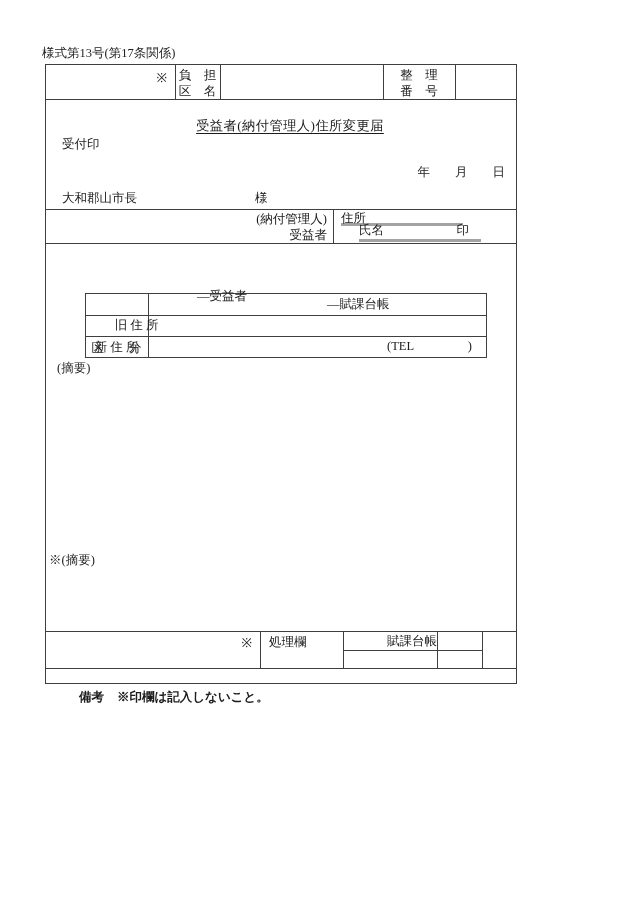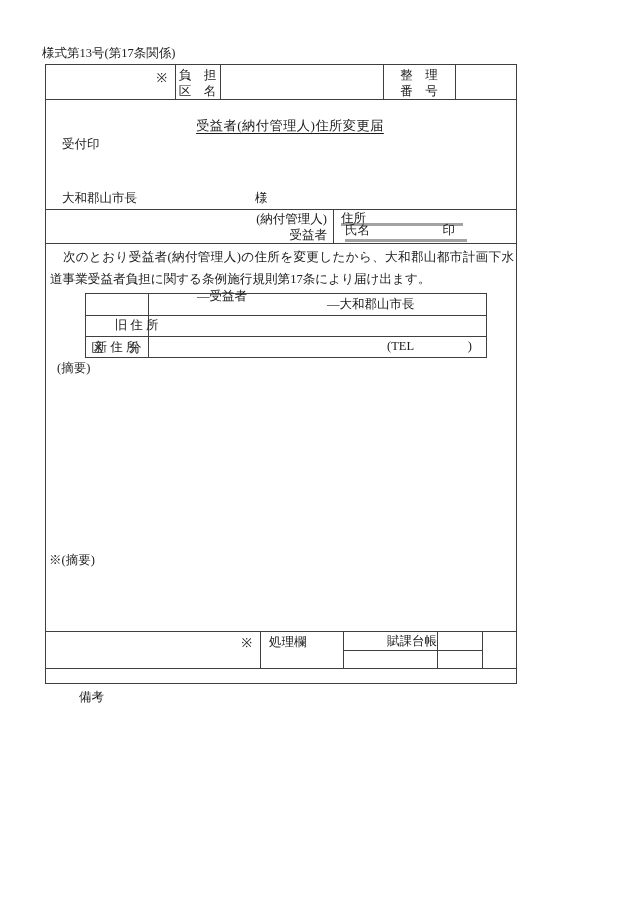--- a/index.html
+++ b/index.html
@@ -17,21 +17,21 @@
   .hline{height:1px;}
   .vline{width:1px;}
   .rect{position:absolute;border:1px solid #3f3f3f;box-sizing:border-box;}
   .right{text-align:right;}
   .center{text-align:center;}
   .two-line{line-height:15.5px;}
   .title-text{font-size:13.2px;letter-spacing:.5px;text-decoration:underline;text-underline-offset:3px;}
   .para{line-height:21.5px;text-align:justify;text-justify:inter-ideograph;font-size:12.6px;}
   .ufield{border-bottom:3px solid #a3a3a3;box-sizing:border-box;}
   .flexbetween{display:flex;justify-content:space-between;align-items:flex-end;}
-  .notewrap{display:flex;gap:13px;}
+  .notewrap{display:flex;gap:13px;font-weight:bold;}
 </style>
 </head>
 <body>
 
 <div class="sheet">
 
   <div class="abs" style="left:42px;top:45px;">様式第13号(第17条関係)</div>
 
   <div class="rect" style="left:45px;top:64px;width:472px;height:620px;"></div>
 
@@ -65,61 +65,62 @@
     <div>番　号</div>
   </div>
   <div class="abs" style="left:456px;top:65px;width:60px;height:33px;"></div>
 
   <div class="abs center" style="left:45px;top:117px;width:472px;padding-left:18px;box-sizing:border-box;">
     <span class="title-text">受益者(納付管理人)住所変更届</span>
   </div>
 
   <div class="abs" style="left:62px;top:136px;">受付印</div>
 
+  <div class="abs right" style="left:300px;top:164px;width:205px;">年　　月　　日</div>
 
   <div class="abs" style="left:62px;top:190px;">大和郡山市長</div>
   <div class="abs" style="left:255px;top:190px;">様</div>
 
   <div class="abs right two-line" style="left:45px;top:211px;width:282px;line-height:16px;">
     <div>(納付管理人)</div>
     <div>受益者</div>
   </div>
   <div class="abs ufield" style="left:341px;top:210px;width:122px;height:16px;">
     <span>住所</span>
   </div>
-  <div class="abs ufield flexbetween" style="left:345px;top:226px;width:122px;height:16px;">
+  <div class="abs ufield flexbetween" style="left:359px;top:226px;width:122px;height:16px;">
     <span>氏名</span>
     <span style="padding-right:12px;">印</span>
   </div>
 
-  <div class="abs para" style="left:50px;top:247px;width:464px;">　次のとおり受益者(納付管理人)の住所を変更したから、大和郡山都市計画下水道事業受益者負担に関する条例施行規則第17条により届け出ます。</div>
 
   <div class="rect" style="left:85px;top:293px;width:402px;height:65px;"></div>
   <div class="line vline" style="left:148px;top:293px;height:65px;"></div>
   <div class="line hline" style="left:85px;top:315px;width:402px;"></div>
   <div class="line hline" style="left:85px;top:336px;width:402px;"></div>
 
   <div class="abs center" style="left:85px;top:296px;width:63px;margin-top:44px;">区　　分</div>
   <div class="abs" style="left:197px;top:288px;">―受益者</div>
-  <div class="abs" style="left:327px;top:296px;">―大和郡山市長</div>
+  <div class="abs" style="left:327px;top:296px;">―賦課台帳</div>
 
   <div class="abs center" style="left:85px;top:317px;width:63px;padding-left:20px;">旧 住 所</div>
   <div class="abs" style="left:149px;top:316px;width:337px;height:19px;"></div>
 
   <div class="abs center" style="left:85px;top:339px;width:63px;">新 住 所</div>
   <div class="abs flexbetween" style="left:387px;top:339px;width:85px;align-items:flex-start;font-family:Liberation Serif, serif;">
     <span>(TEL</span>
     <span>)</span>
   </div>
 
   <div class="abs" style="left:57px;top:360px;">(摘要)</div>
   <div class="abs" style="left:49px;top:552px;">※(摘要)</div>
 
   <div class="abs right" style="left:45px;top:634px;width:207px;">※</div>
   <div class="abs" style="left:269px;top:634px;">処理欄</div>
   <div class="abs center" style="left:343px;top:633px;width:94px;text-align:right;">賦課台帳</div>
   <div class="abs" style="left:438px;top:632px;width:44px;height:18px;"></div>
 
   <div class="abs notewrap" style="left:79px;top:689px;">
     <span>備考</span>
+    <span>※印欄は記入しないこと。</span>
   </div>
 
 </div>
 
 </body></html>

